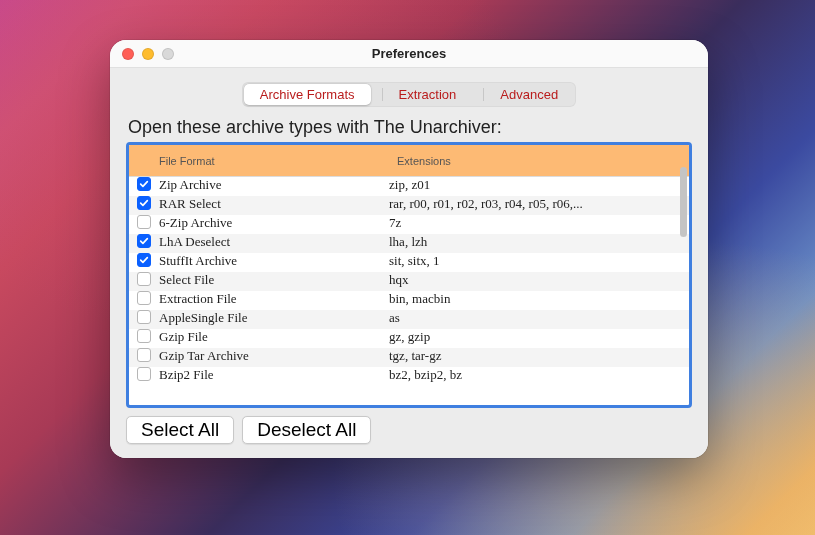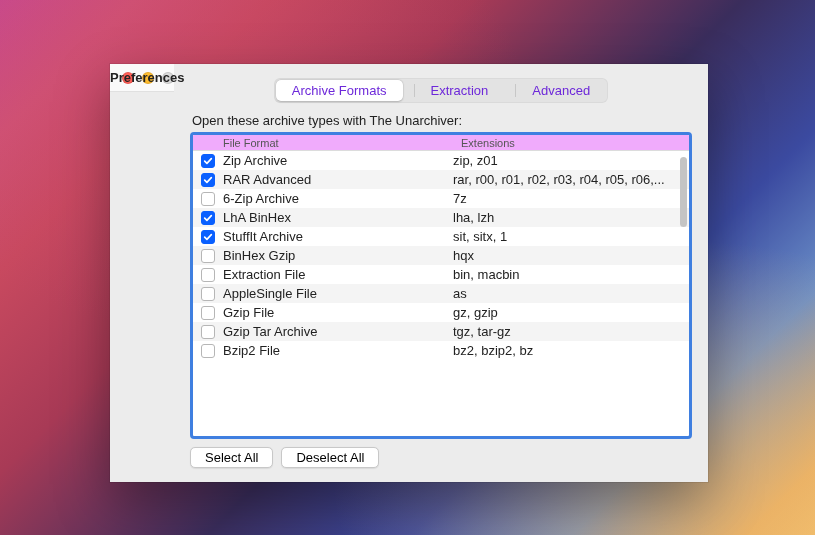--- a/index.html
+++ b/index.html
@@ -19,28 +19,28 @@
     content:"";
     position:absolute; inset:0;
     background:
       radial-gradient(ellipse 600px 400px at 85% 90%, rgba(240,180,100,0.55), transparent 60%),
       radial-gradient(ellipse 500px 350px at 25% 20%, rgba(200,70,110,0.35), transparent 65%);
     pointer-events:none;
   }
   .window {
     position: absolute;
     left: 110px;
-    top: 64px;
+    top: 40px;
     width: 598px;
     height: 418px;
     background: #ececec;
-    border-radius: 0;
+    border-radius: 16px;
     box-shadow: 0 20px 50px rgba(0,0,0,0.35), 0 0 0 1px rgba(0,0,0,0.08);
     display: flex;
-    flex-direction: row;
+    flex-direction: column;
     overflow: hidden;
   }
   .titlebar {
     height: 28px;
     background: #fafafa;
     border-bottom: 1px solid #e0e0e0;
     display: flex;
     align-items: center;
     position: relative;
   }
@@ -77,37 +77,37 @@
     display: inline-flex;
     background: #e3e3e3;
     border-radius: 6px;
     padding: 2px;
     box-shadow: inset 0 0 0 1px rgba(0,0,0,0.04);
   }
   .seg {
     padding: 3px 16px;
     font-size: 13px;
     border-radius: 5px;
-    color: #6d28d9;
+    color: #b91c1c;
     cursor: default;
     position: relative;
   }
   .seg.active {
     background: #fff;
     box-shadow: 0 0.5px 2px rgba(0,0,0,0.2), 0 0 0 0.5px rgba(0,0,0,0.05);
   }
   .seg + .seg { margin-left: 12px; }
   .seg:not(.active):not(:first-child)::before {
     content:"";
     position:absolute;
     left:-1px; top:4px; bottom:4px;
     width:1px; background:rgba(0,0,0,0.12);
   }
   .instruction {
-    font-size: 13px;
+    font-size: 18px;
     margin-bottom: 4px;
     padding-left: 2px;
   }
   .table-wrap {
     border: 3px solid #3f7fe0;
     border-radius: 4px;
     background: #fff;
     flex: 1;
     overflow: hidden;
     display: flex;
@@ -116,38 +116,39 @@
   .table-scroll {
     flex: 1;
     overflow: hidden;
     position: relative;
   }
   .table {
     width: 100%;
   }
   .thead {
     display: flex;
-    background: #f0abfc;
+    background: #fdba74;
     border-bottom: 1px solid #dcdcdc;
     font-size: 11px;
     color: #555;
-    height: 16px;
+    height: 32px;
     align-items: center;
   }
   .th-check { width: 30px; }
   .th-format { width: 230px; padding-left: 0; }
   .th-ext { flex: 1; padding-left: 8px; }
   .tbody {
     font-size: 13px;
   }
   .row {
     display: flex;
-    align-items: center;
+    align-items: flex-start;
     height: 19px;
     padding-right: 8px;
+    font-family: Liberation Serif, serif;
   }
   .row:nth-child(odd) { background: #fff; }
   .row:nth-child(even) { background: #f4f4f4; }
   .cell-check { width: 30px; display:flex; align-items:center; justify-content:center; }
   .cell-format { width: 230px; overflow:hidden; text-overflow:ellipsis; white-space:nowrap; }
   .cell-ext { flex: 1; overflow:hidden; text-overflow:ellipsis; white-space:nowrap; }
   .cb {
     width: 14px; height: 14px;
     border-radius: 3px;
     border: 1px solid #b6b6b6;
@@ -174,21 +175,21 @@
   .bottom-buttons {
     display: flex;
     gap: 8px;
     margin-top: 8px;
   }
   .btn {
     background: #fff;
     border: 1px solid #c8c8c8;
     border-radius: 5px;
     padding: 2px 14px;
-    font-size: 13px;
+    font-size: 19px;
     box-shadow: 0 0.5px 1px rgba(0,0,0,0.08);
     cursor: default;
   }
 </style>
 </head>
 <body>
 
 <div class="window">
   <div class="titlebar">
     <div class="traffic-lights">
@@ -232,57 +233,57 @@
                 <div class="cell-ext">zip, z01</div>
               </div>
               <div class="row">
                 <div class="cell-check">
                   <span class="cb checked">
                     <svg viewBox="0 0 12 12">
                       <path d="M2 6.2 L4.7 8.8 L10 3.2" stroke="#fff" stroke-width="2" fill="none" stroke-linecap="round" stroke-linejoin="round"></path>
                     </svg>
                   </span>
                 </div>
-                <div class="cell-format">RAR Advanced</div>
+                <div class="cell-format">RAR Select</div>
                 <div class="cell-ext">rar, r00, r01, r02, r03, r04, r05, r06,...</div>
               </div>
               <div class="row">
                 <div class="cell-check">
                   <span class="cb"></span>
                 </div>
                 <div class="cell-format">6-Zip Archive</div>
                 <div class="cell-ext">7z</div>
               </div>
               <div class="row">
                 <div class="cell-check">
                   <span class="cb checked">
                     <svg viewBox="0 0 12 12">
                       <path d="M2 6.2 L4.7 8.8 L10 3.2" stroke="#fff" stroke-width="2" fill="none" stroke-linecap="round" stroke-linejoin="round"></path>
                     </svg>
                   </span>
                 </div>
-                <div class="cell-format">LhA BinHex</div>
+                <div class="cell-format">LhA Deselect</div>
                 <div class="cell-ext">lha, lzh</div>
               </div>
               <div class="row">
                 <div class="cell-check">
                   <span class="cb checked">
                     <svg viewBox="0 0 12 12">
                       <path d="M2 6.2 L4.7 8.8 L10 3.2" stroke="#fff" stroke-width="2" fill="none" stroke-linecap="round" stroke-linejoin="round"></path>
                     </svg>
                   </span>
                 </div>
                 <div class="cell-format">StuffIt Archive</div>
                 <div class="cell-ext">sit, sitx, 1</div>
               </div>
               <div class="row">
                 <div class="cell-check">
                   <span class="cb"></span>
                 </div>
-                <div class="cell-format">BinHex Gzip</div>
+                <div class="cell-format">Select File</div>
                 <div class="cell-ext">hqx</div>
               </div>
               <div class="row">
                 <div class="cell-check">
                   <span class="cb"></span>
                 </div>
                 <div class="cell-format">Extraction File</div>
                 <div class="cell-ext">bin, macbin</div>
               </div>
               <div class="row">

